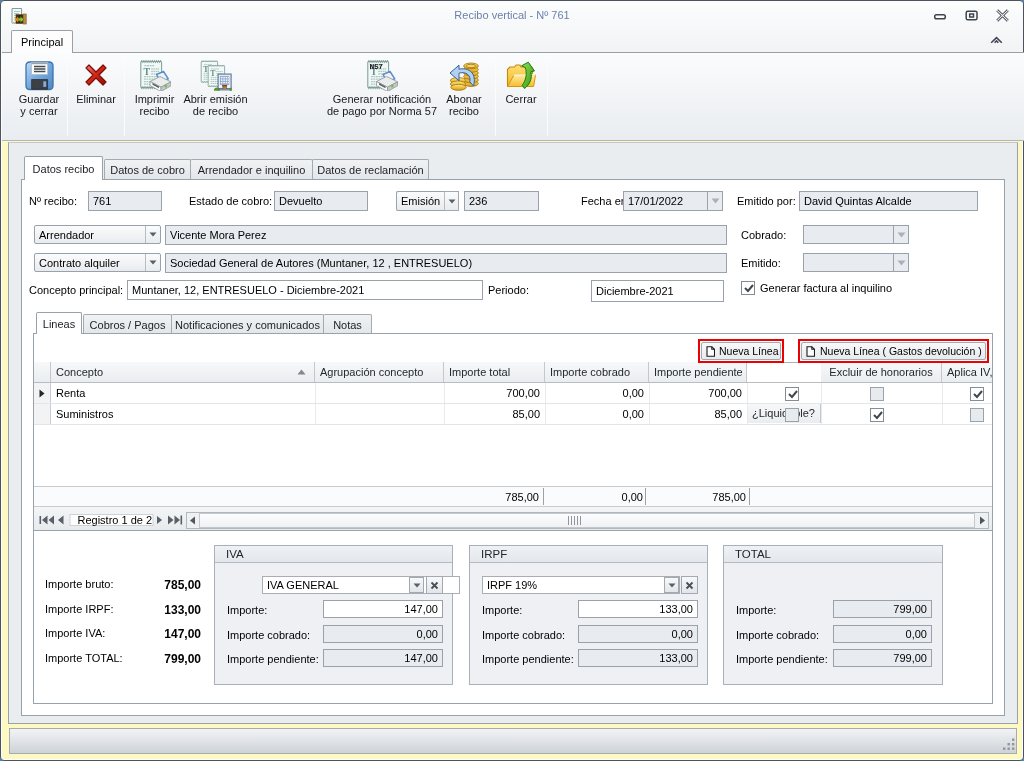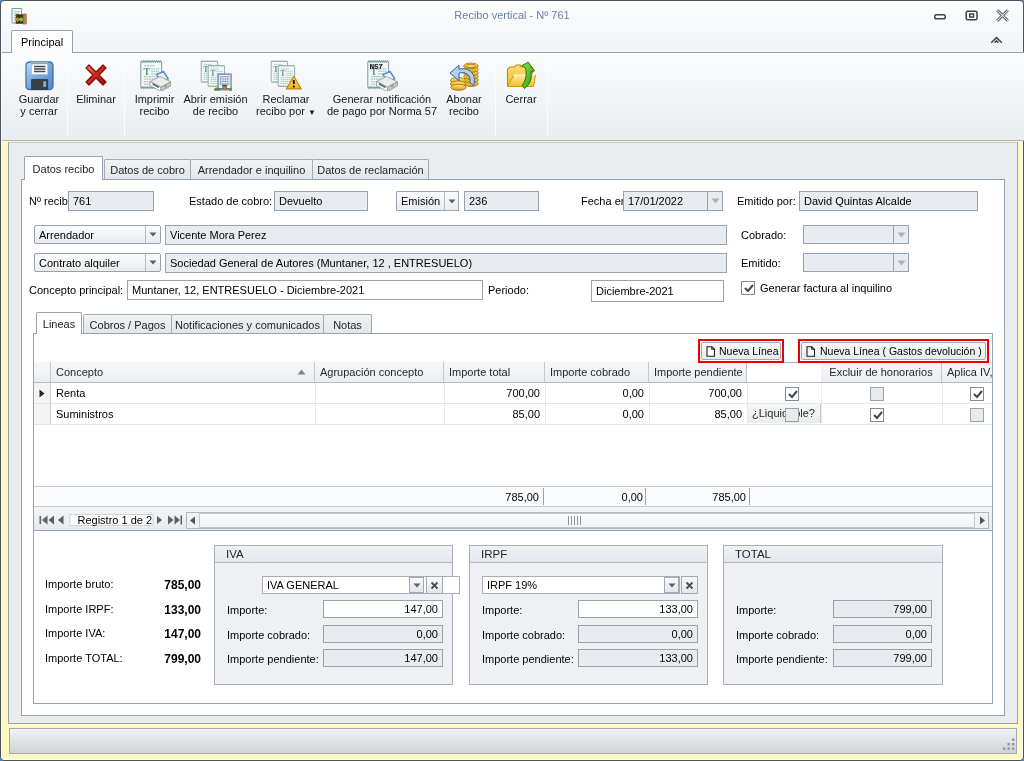--- a/index.html
+++ b/index.html
@@ -209,28 +209,20 @@
 <div class="t">Imprimir<br>recibo</div>
 </div>
 <div class="tb" style="left:181px;width:67px;">
 <svg class="ico" viewBox="0 0 32 32">
 <use href="#rcpt" transform="translate(1.2,1.2) scale(0.82)"></use>
 <use href="#rcpt" transform="translate(8.2,5.5) scale(0.82)"></use>
 <use href="#bldg" transform="translate(17.5,14.5)"></use>
 </svg>
 <div class="t">Abrir emisión<br>de recibo</div>
 </div>
-<div class="tb" style="left:251px;width:68px;">
-<svg class="ico" viewBox="0 0 32 32">
-<use href="#rcpt" transform="translate(1.2,1.2) scale(0.82)"></use>
-<use href="#rcpt" transform="translate(8.2,5.5) scale(0.82)"></use>
-<use href="#tri" transform="translate(15.8,16.5)"></use>
-</svg>
-<div class="t">Reclamar<br>recibo por <span style="font-size:8px;">▼</span></div>
-</div>
 <div class="tb" style="left:321px;width:120px;">
 <svg class="ico" viewBox="0 0 32 32">
 <use href="#rcpt" transform="translate(1.8,1) scale(1.04)"></use>
 <text x="3.6" y="9.6" font-size="8" font-weight="bold" font-family="Liberation Mono, monospace" fill="#17191c" textLength="13.5">N57</text>
 <use href="#prnt" transform="translate(9,12)"></use>
 </svg>
 <div class="t">Generar notificación<br>de pago por Norma 57</div>
 </div>
 <div class="tb" style="left:437px;width:52px;">
 <svg class="ico" viewBox="0 0 32 32">
@@ -285,21 +277,21 @@
 
 <div class="abs" style="left:7px;top:141px;width:1010px;height:582px;background:#eaedf0;border:1px solid #9aa1aa;border-top:1px solid #c3c8ce;"></div>
 
 <div class="tabO" style="left:103px;top:158px;width:87px;height:21px;">Datos de cobro</div>
 <div class="tabO" style="left:189px;top:158px;width:123px;height:21px;">Arrendador e inquilino</div>
 <div class="tabO" style="left:311px;top:158px;width:117px;height:21px;">Datos de reclamación</div>
 <div class="abs" style="left:20px;top:178px;width:984px;height:537px;background:#fff;border:1px solid #99a1ab;"></div>
 <div class="tabA tabO" style="left:23px;top:155px;width:79px;height:24px;">Datos recibo</div>
 
 <div class="lbl" style="left:28px;top:194px;">Nº recibo:</div>
-<div class="box" style="left:67px;top:190px;width:86px;height:20px;">761</div>
+<div class="box" style="left:87px;top:190px;width:74px;height:20px;">761</div>
 <div class="lbl" style="left:188px;top:194px;">Estado de cobro:</div>
 <div class="box" style="left:273px;top:190px;width:94px;height:20px;">Devuelto</div>
 <div class="box" style="left:395px;top:190px;width:63px;height:20px;background:linear-gradient(#fafbfc,#e9ecef);border-radius:2px 0 0 2px;border-right:none;">Emisión</div>
 <div class="cbtn" style="left:443px;top:190px;width:15px;height:20px;background:linear-gradient(#fafbfc,#e9ecef);border-left:1px solid #b6bcc3;border-radius:0 2px 2px 0;">
 <svg width="8" height="5" viewBox="0 0 8 5">
         <path d="M0.5,0.5 h7 l-3.5,4 z" fill="#596069"></path>
       </svg>
 </div>
 <div class="box" style="left:463px;top:190px;width:75px;height:20px;">236</div>
 <div class="lbl" style="left:544px;top:194px;margin-left:36px;">Fecha emisión:</div>

